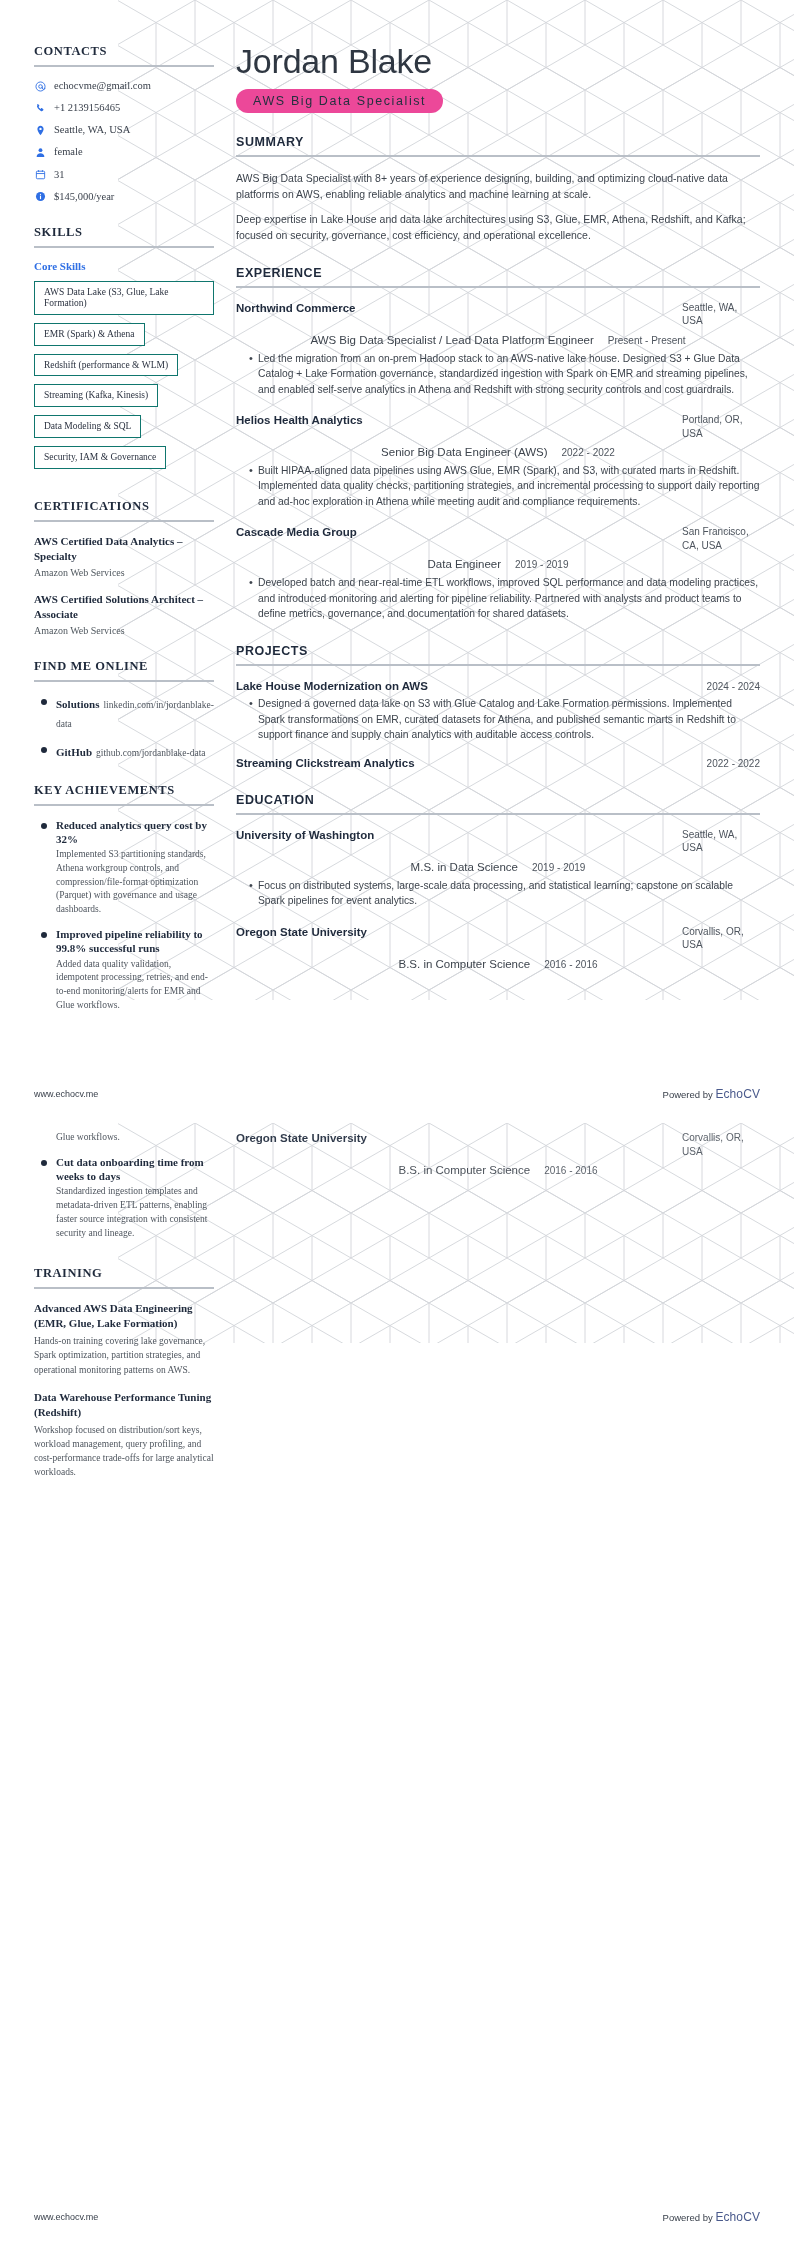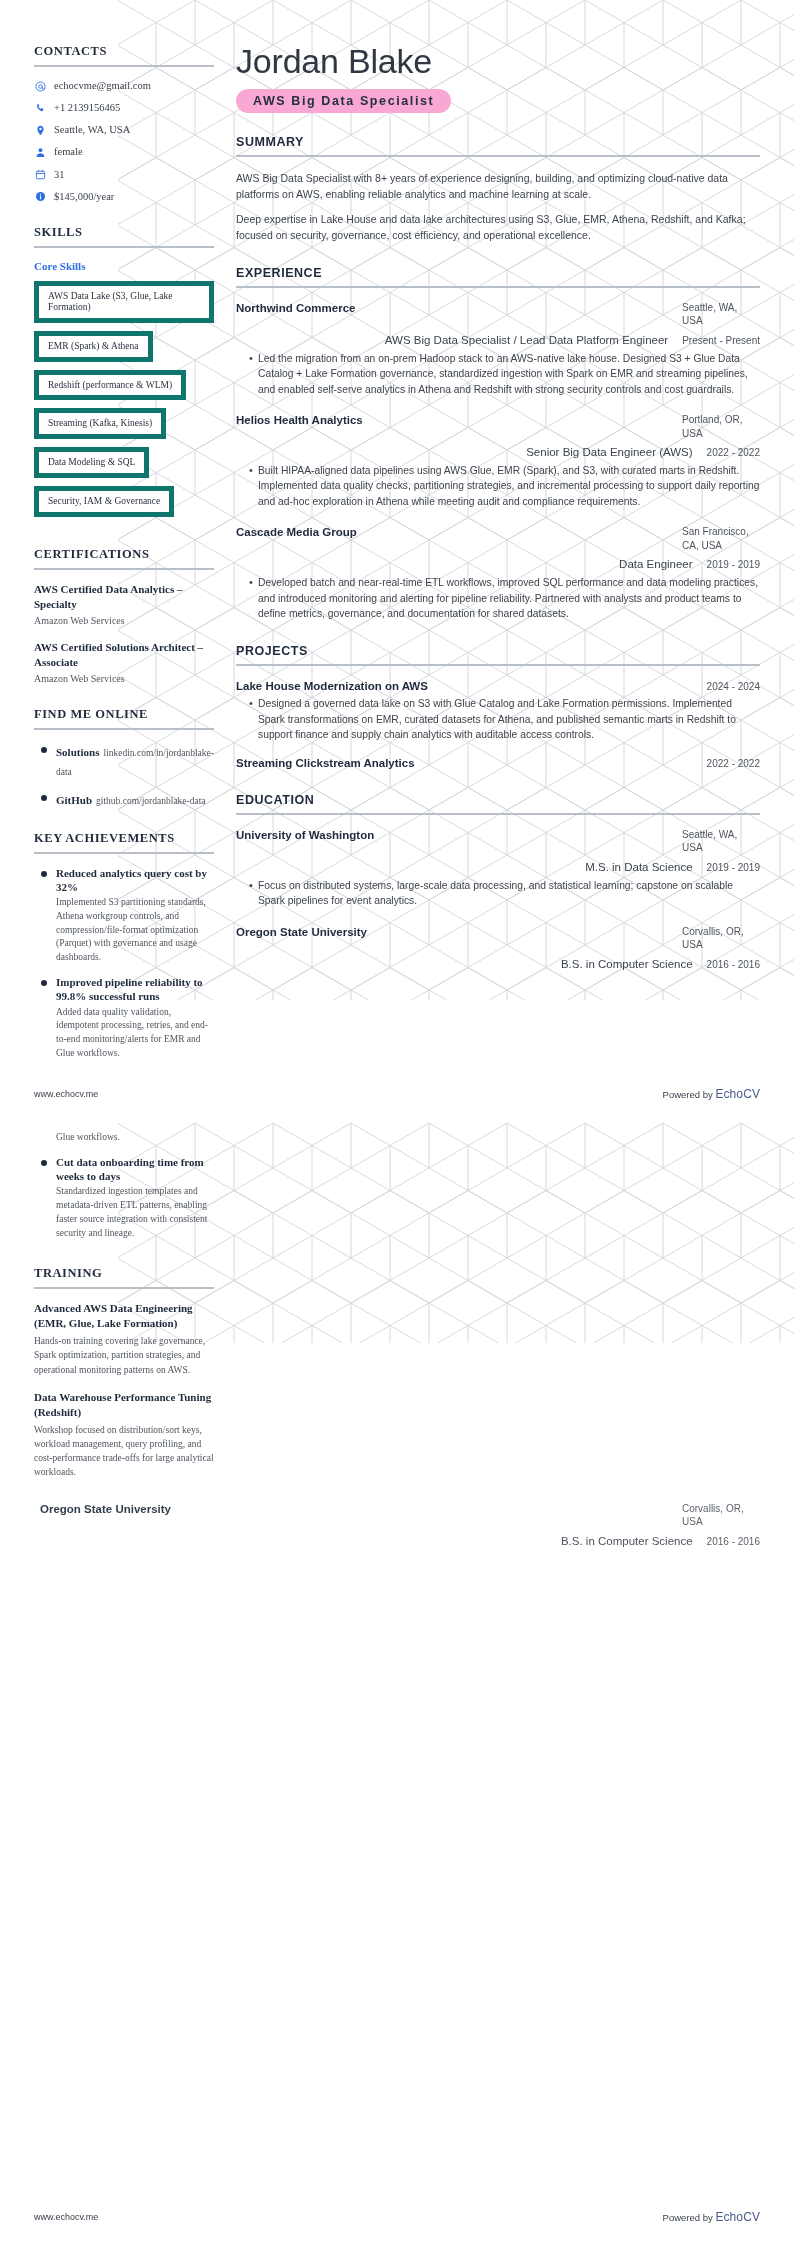--- a/index.html
+++ b/index.html
@@ -93,21 +93,21 @@
   .cicon svg { display:block; }
 
   
   .skill-group-title {
     font-size: 11px;
     font-weight: 700;
     color: #2f6fe4;
     margin: 0 0 9px 0;
   }
   .chip {
-    border: 5px solid #0f766e;
+    border: 1px solid #0f766e;
     padding: 5px 9px;
     font-size: 9.5px;
     color: #2b3240;
     margin-bottom: 8px;
     display: inline-block;
     line-height: 1.15;
     background: #fff;
     max-width: 100%;
   }
 
@@ -174,26 +174,26 @@
   .name {
     font-size: 34px;
     font-weight: 400;
     color: #2f3742;
     letter-spacing: -0.2px;
     line-height: 1.05;
     margin: 0 0 9px 0;
   }
   .badge {
     display: inline-block;
-    background: #f9a8d4;
+    background: #ec4899;
     color: #25303f;
     border-radius: 14px;
     padding: 5px 17px;
     font-size: 12.5px;
-    font-weight: 700;
+    font-weight: 400;
     letter-spacing: 1.6px;
     margin-bottom: 22px;
   }
 
   .rsec-title {
     font-size: 12.5px;
     font-weight: 700;
     letter-spacing: 0.55px;
     color: #1f2a3c;
     text-transform: uppercase;
@@ -231,21 +231,21 @@
   .entry-loc {
     flex: 0 0 78px;
     width: 78px;
     font-size: 10px;
     color: #4e555e;
     line-height: 1.35;
     text-align: left;
   }
   .entry-sub {
     display: flex;
-    justify-content: flex-end;
+    justify-content: center;
     align-items: baseline;
     gap: 14px;
     margin-top: 5px;
   }
   .entry-role {
     font-size: 11.5px;
     color: #3d444d;
     line-height: 1.3;
   }
   .entry-dates {
@@ -619,21 +619,21 @@
       </div>
     </div>
   </div>
 
   <div class="page page2">
 
     <svg class="mesh" viewBox="0 0 794 1123" preserveAspectRatio="none">
       <rect x="118" y="-120" width="676" height="340" fill="url(#iso)" opacity="0.85"></rect>
     </svg>
 
-    <div class="content" style="padding-top:8px;flex-direction:column;">
+    <div class="content" style="padding-top:8px;">
       <div class="left">
 
         <div class="bl-item" style="margin-top:0;">
           <span class="bl-dot" style="visibility:hidden;"></span>
           <span class="bl-body">
             <div class="bl-sub">Glue workflows.</div>
           </span>
         </div>
 
         <div class="bl-item">

